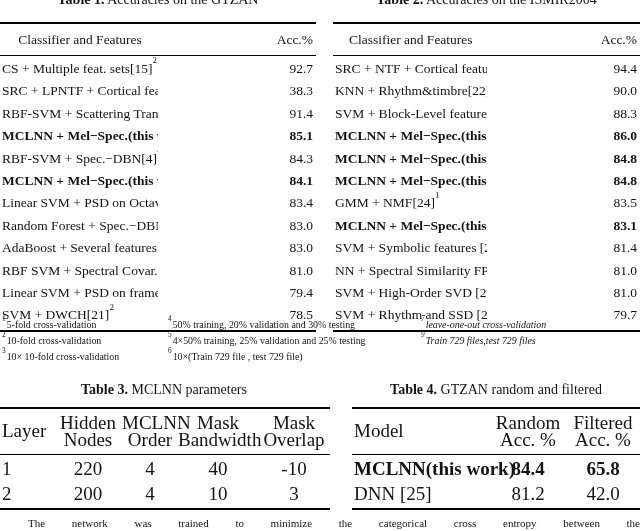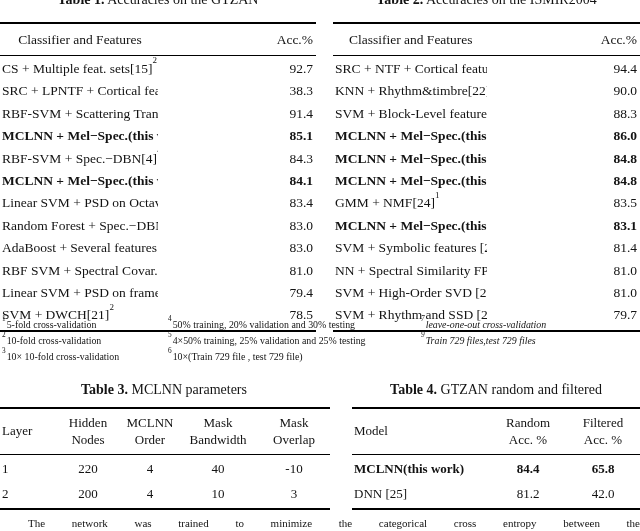--- a/index.html
+++ b/index.html
@@ -37,21 +37,21 @@
   sup.fnmark { font-size:9px; line-height:0; position:relative; top:-0.45em; }
 
   
   .fn-col { position:absolute; top:317px; font-size:9.9px; line-height:15.9px; white-space:nowrap; }
   #fncol1 { left:2px; } #fncol2 { left:168px; } #fncol3 { left:421px;font-style:italic; }
   .fn-line sup { font-size:7.3px; line-height:0; position:relative; top:-0.4em; margin-right:1px; }
 
   
   #table3 { top:407px; left:0; width:328px; }
   #table4 { top:407px; left:352px; width:288px; }
-  .param-table { font-size:13px;padding-left:32px; }
+  .param-table { font-size:19px;padding-left:32px; }
   .param-table thead th { vertical-align:middle; padding:6px 0 6px; line-height:16.5px; text-align:center; }
   .param-table thead th.left, .param-table td.left { text-align:left; padding-left:2px; }
   .param-table td { text-align:center; line-height:23px; white-space:nowrap; }
   .param-table tbody tr:first-child td { padding-top:2px; }
   .param-table tbody tr:last-child td { padding-bottom:3px; }
   .param-table tr.bold { font-weight:bold; }
   .hdr-line { display:block; }
 
   
   .body-text {

